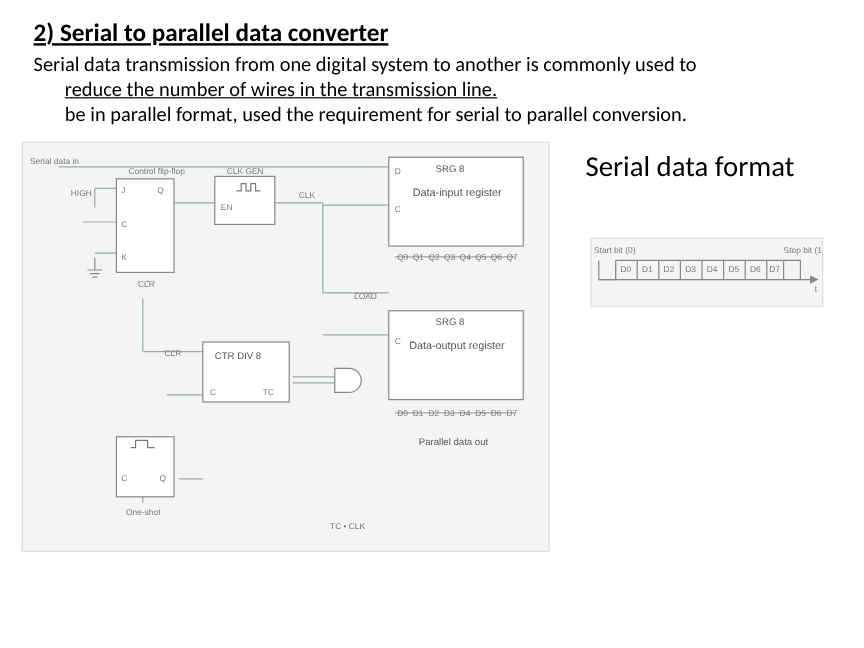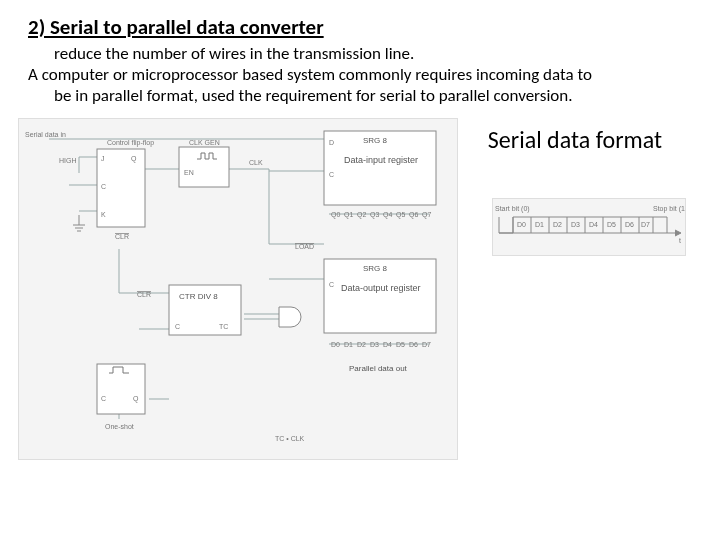--- a/index.html
+++ b/index.html
@@ -15,24 +15,24 @@
   .tiny{font-size:7px;fill:#777;}
   .mid{font-size:8px;fill:#555;}
   .boxlabel{font-size:9px;fill:#555;}
 </style>
 </head>
 <body>
 
 <div class="page">
   <h1 class="title">2) Serial to parallel data converter</h1>
   <p class="body-text">
-    <span class="hang" style="padding-left:26px;text-indent:0;"><span>reduce the number of wires in the transmission line.</span></span>
+    <span class="hang"><span>Serial data transmission from one digital system to another is commonly used to</span></span>
+    <span class="hang" style="padding-left:26px;text-indent:0;text-decoration:underline;"><span>reduce the number of wires in the transmission line.</span></span>
   </p>
   <p class="body-text">
-    <span class="hang"><span>A computer or microprocessor based system commonly requires incoming data to</span></span>
     <span class="hang" style="padding-left:26px;text-indent:0;"><span>be in parallel format, used the requirement for serial to parallel conversion.</span></span>
   </p>
 
   <div class="figure-row">
     <div class="fig-caption">Serial data format</div>
 
     <div class="fig-main">
       <svg viewBox="0 0 438 340" width="438" height="340">
 
         <g stroke="#9aa" stroke-width="1" fill="none">

